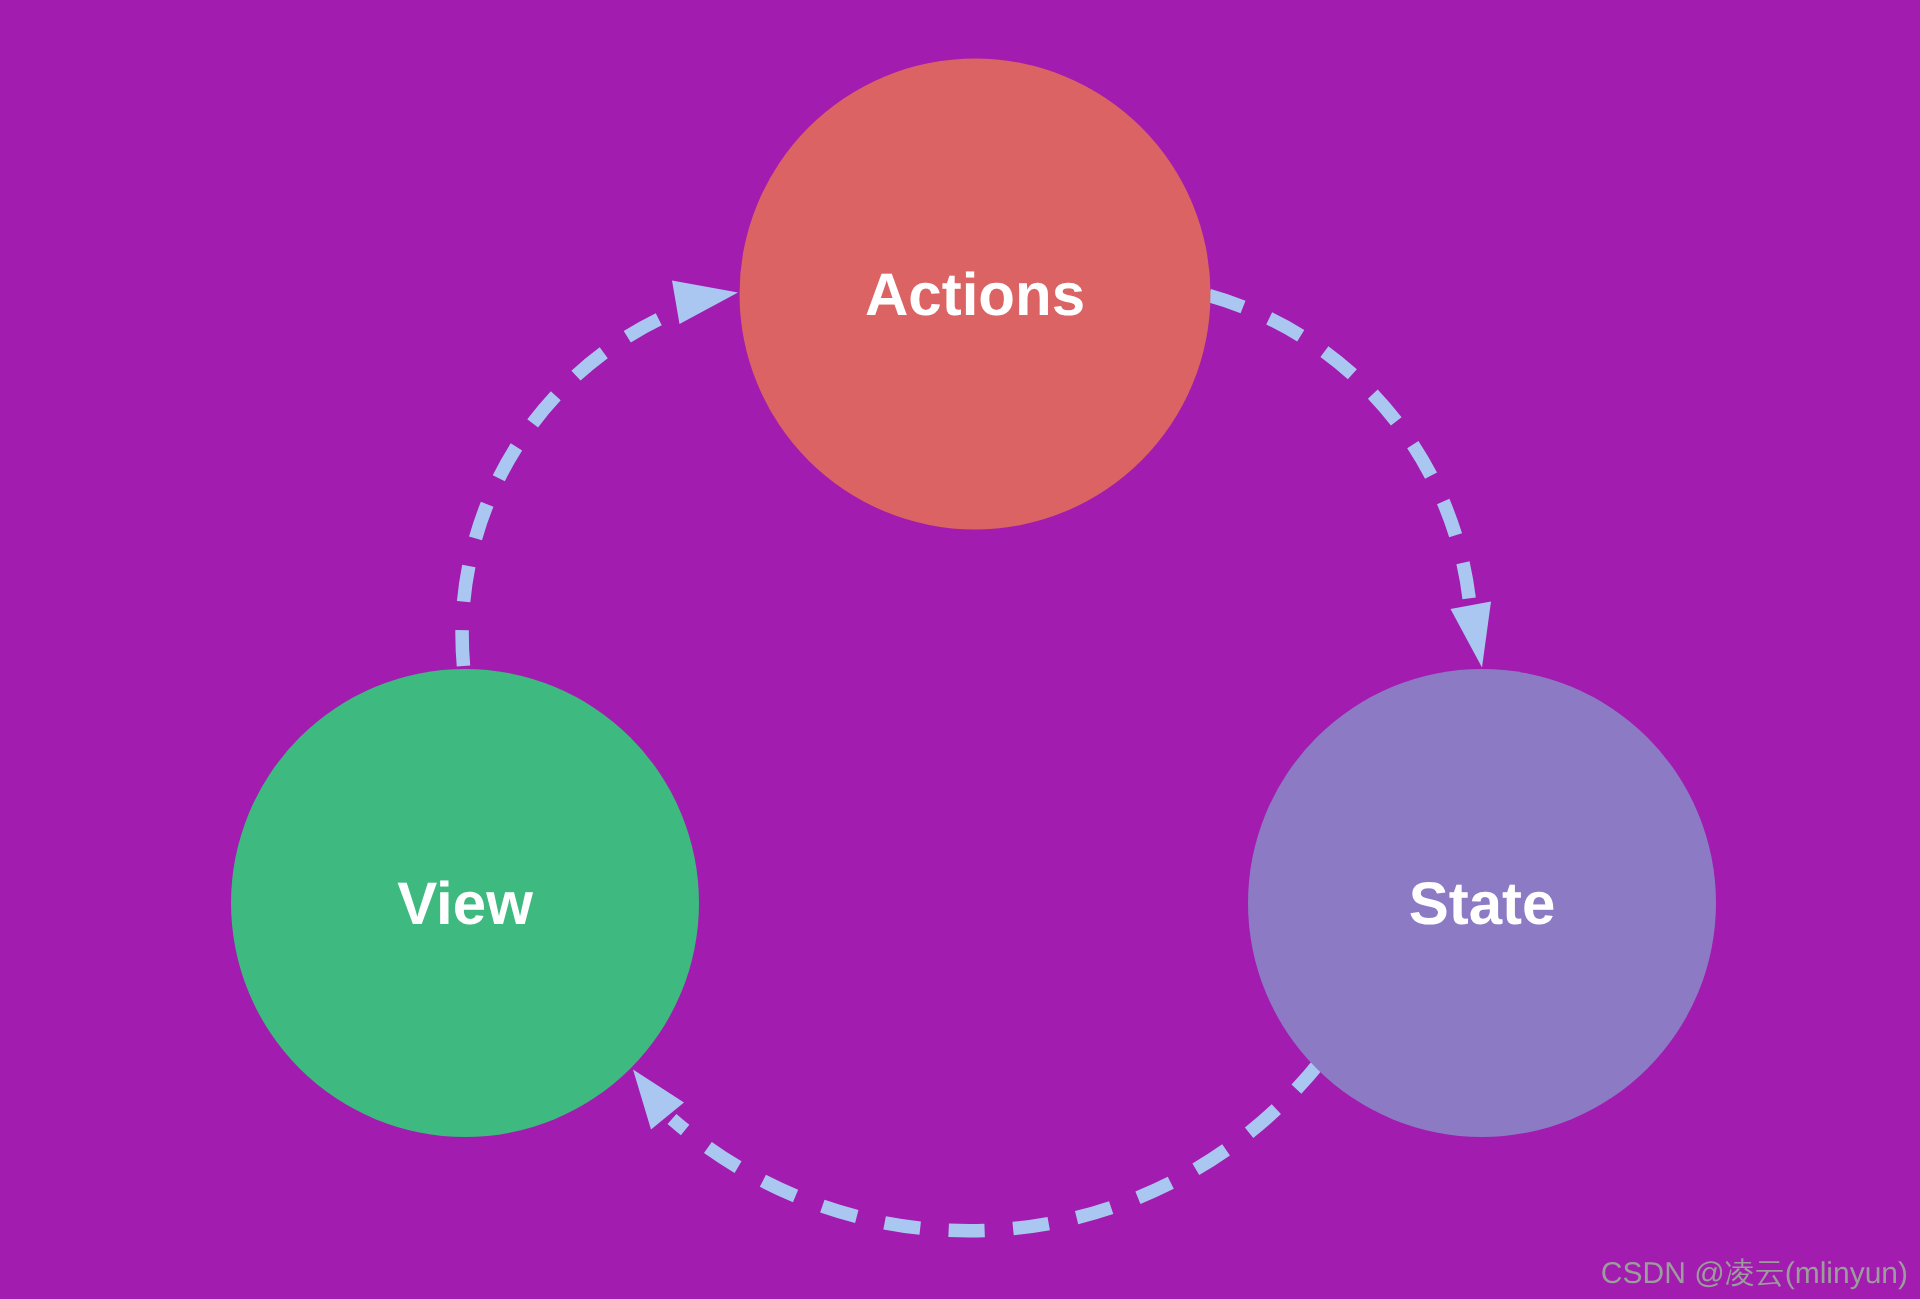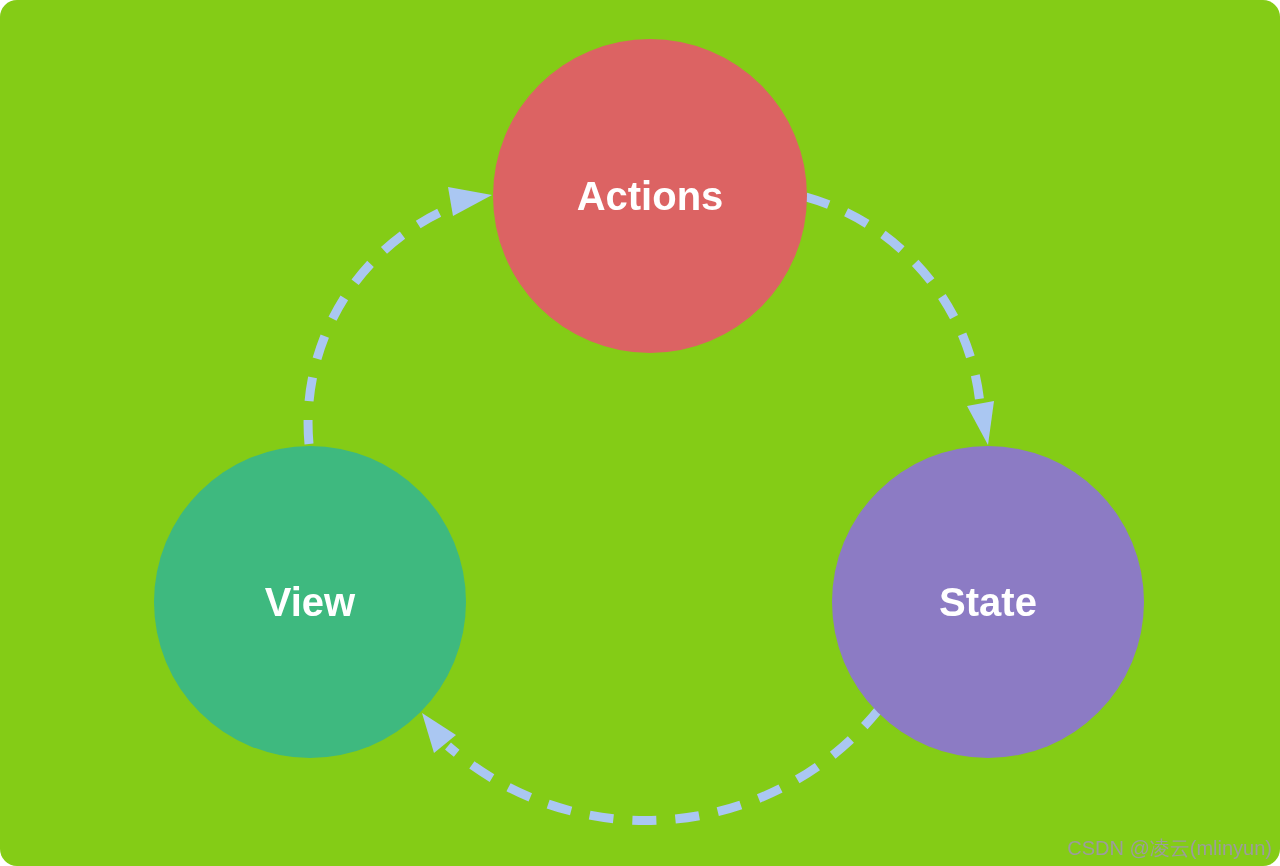--- a/index.html
+++ b/index.html
@@ -8,22 +8,21 @@
     width: 1280px;
     height: 866px;
     background: #ffffff;
     overflow: hidden;
     font-family: "Liberation Sans", sans-serif;
   }
   .stage {
     position: relative;
     width: 1280px;
     height: 866px;
-    background: #84cc16;
-    border-radius: 17px;
+    background: #a21caf;
   }
   svg.diagram {
     position: absolute;
     top: 0;
     left: 0;
     width: 1280px;
     height: 866px;
     display: block;
   }
   .edge-path {

